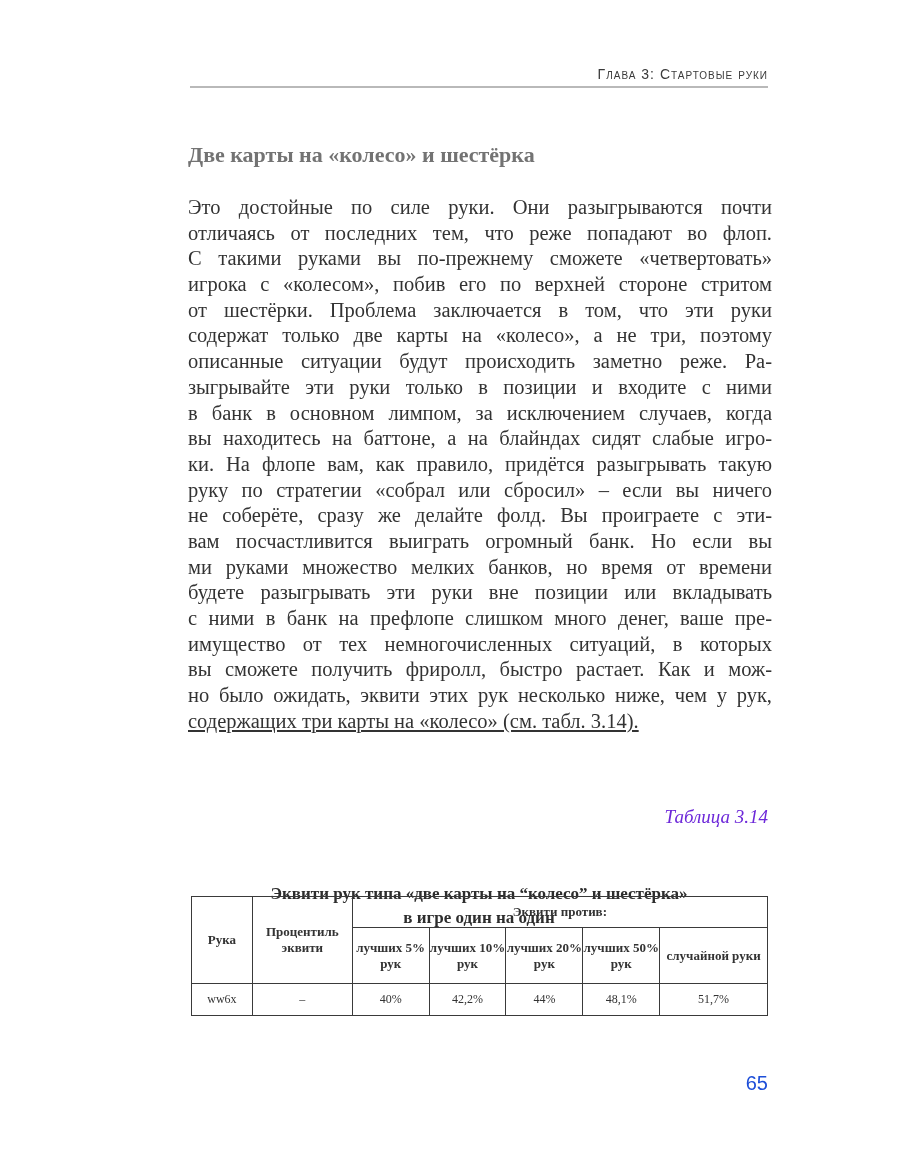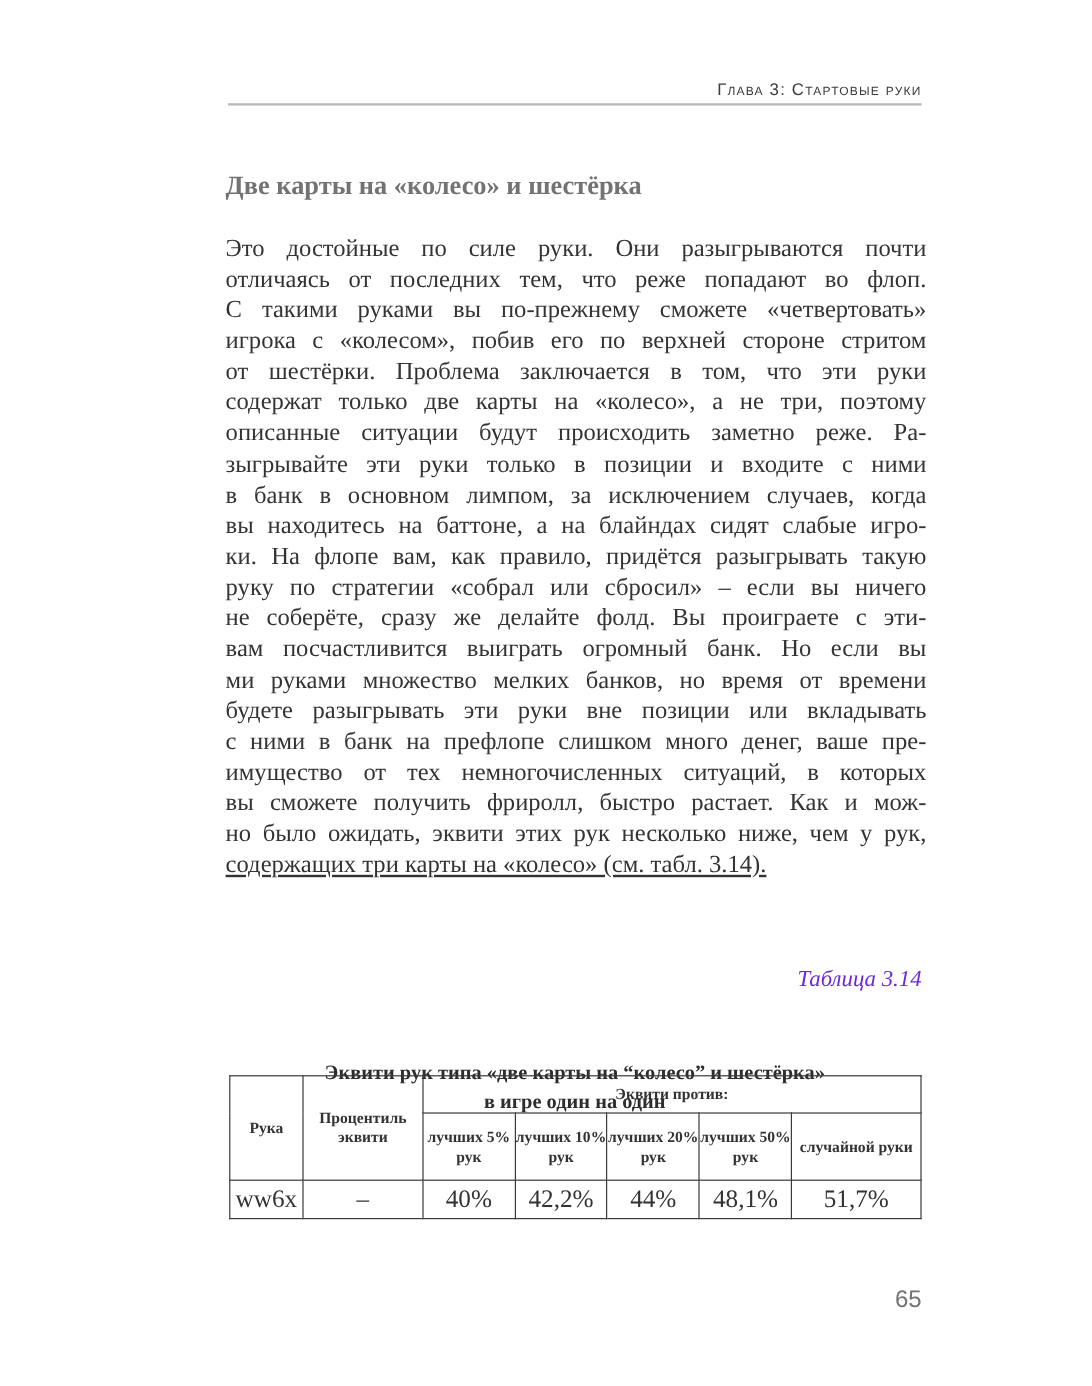--- a/index.html
+++ b/index.html
@@ -46,25 +46,25 @@
       position: absolute; left: 191px; top: 896px;
       width: 577px; border-collapse: collapse;
       font-size: 13px; color: #333;
     }
     table.equity td, table.equity th {
       border: 1.5px solid #3a3a3a; text-align: center; padding: 0; margin-top: 42px;
     }
     table.equity th { font-weight: bold; line-height: 16px; }
     table.equity .h1 { height: 31px; }
     table.equity .h2 { height: 56px; }
-    table.equity td { height: 31px; font-size: 21px; }
+    table.equity td { height: 31px; font-size: 12px; }
     .page-number {
       position: absolute; right: 142px; top: 1072px;
       font-family: "Liberation Sans", "DejaVu Sans", sans-serif;
-      font-size: 20px; color: #737373;
+      font-size: 20px; color: #1d4ed8;
     }
   </style>
 </head>
 <body>
 
 <div class="running-head">Глава 3: Стартовые руки</div>
 <div class="head-rule"></div>
 
 <h2 class="section-title">Две карты на «колесо» и шестёрка</h2>
 

